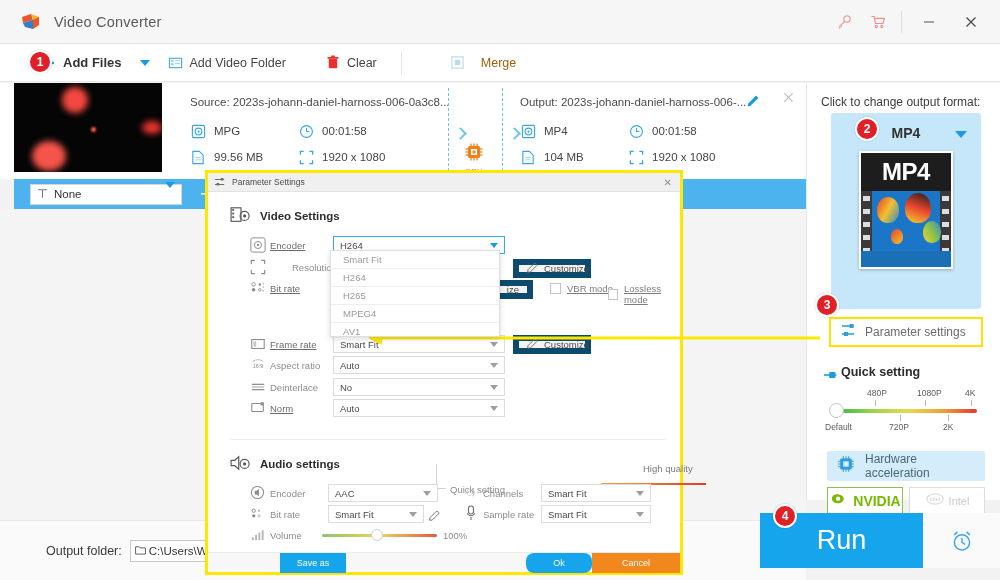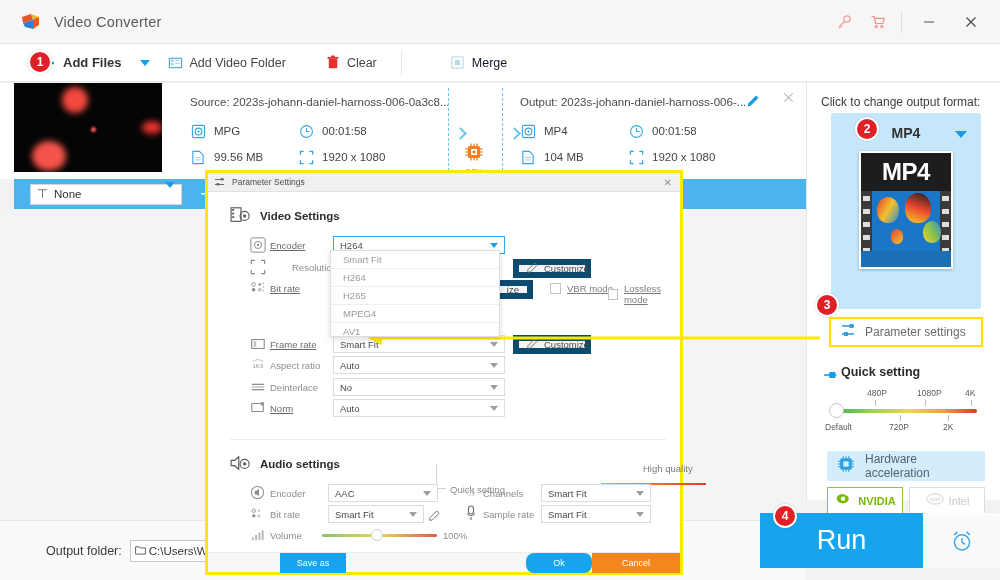--- a/index.html
+++ b/index.html
@@ -59,21 +59,21 @@
   }
   #badge1 { left: 28px; top: 50px; width: 24px; height: 24px; }
   #badge2 { left: 855px; top: 117px; width: 24px; height: 24px; }
   #badge3 { left: 815px; top: 293px; width: 24px; height: 24px; }
   #badge4 { left: 773px; top: 504px; width: 24px; height: 24px; }
   .caret-down {
     width: 0; height: 0; border-left: 5px solid transparent;
     border-right: 5px solid transparent; border-top: 6px solid #1a9be8;
   }
   .tsep { width: 1px; height: 24px; background: #e6e6e6; margin: 0 14px; }
-  .tool.merge { color: #0f172a; }
+  .tool.merge { color: #a16207; gap: 9px; }
 
   
   .filerow {
     position: absolute; left: 0; top: 83px; width: 806px; height: 96px;
     background: #fff;
   }
   .thumb {
     position: absolute; left: 14px; top: 0px; width: 148px; height: 89px;
     background: #050505; overflow: hidden;
   }
@@ -192,21 +192,21 @@
     position: absolute; left: 20px; top: 368px; width: 158px; height: 30px;
     background: #d5ecfb; display: flex; align-items: center; border-radius: 2px;
   }
   .hw-btn .lbl { margin-left: 10px; font-size: 12px; color: #4a6878; }
   .gpubtn {
     position: absolute; top: 404px; height: 28px; border: 1px solid #dcdcdc;
     background: #fff; display: flex; align-items: center; justify-content: center;
   }
   #nvbtn { left: 20px; width: 76px; border-color: #8bc34a; }
   #intelbtn { left: 102px; width: 76px; }
-  .nv-txt { font-size: 11px; font-weight: bold; color: #76b900; margin-left: 4px; }
+  .nv-txt { font-size: 14px; font-weight: bold; color: #76b900; margin-left: 4px; }
   .intel-txt { font-size: 11px; color: #c9c9c9; margin-left: 4px; }
 
   .run-btn {
     position: absolute; left: 760px; top: 513px; width: 163px; height: 55px;
     background: #16a5ec; display: flex; align-items: center; justify-content: center;
     color: #fff; font-size: 27px;
   }
   .clock-btn {
     position: absolute; left: 923px; top: 513px; width: 77px; height: 55px;
     background: #fafafa; display: flex; align-items: center; justify-content: center;

